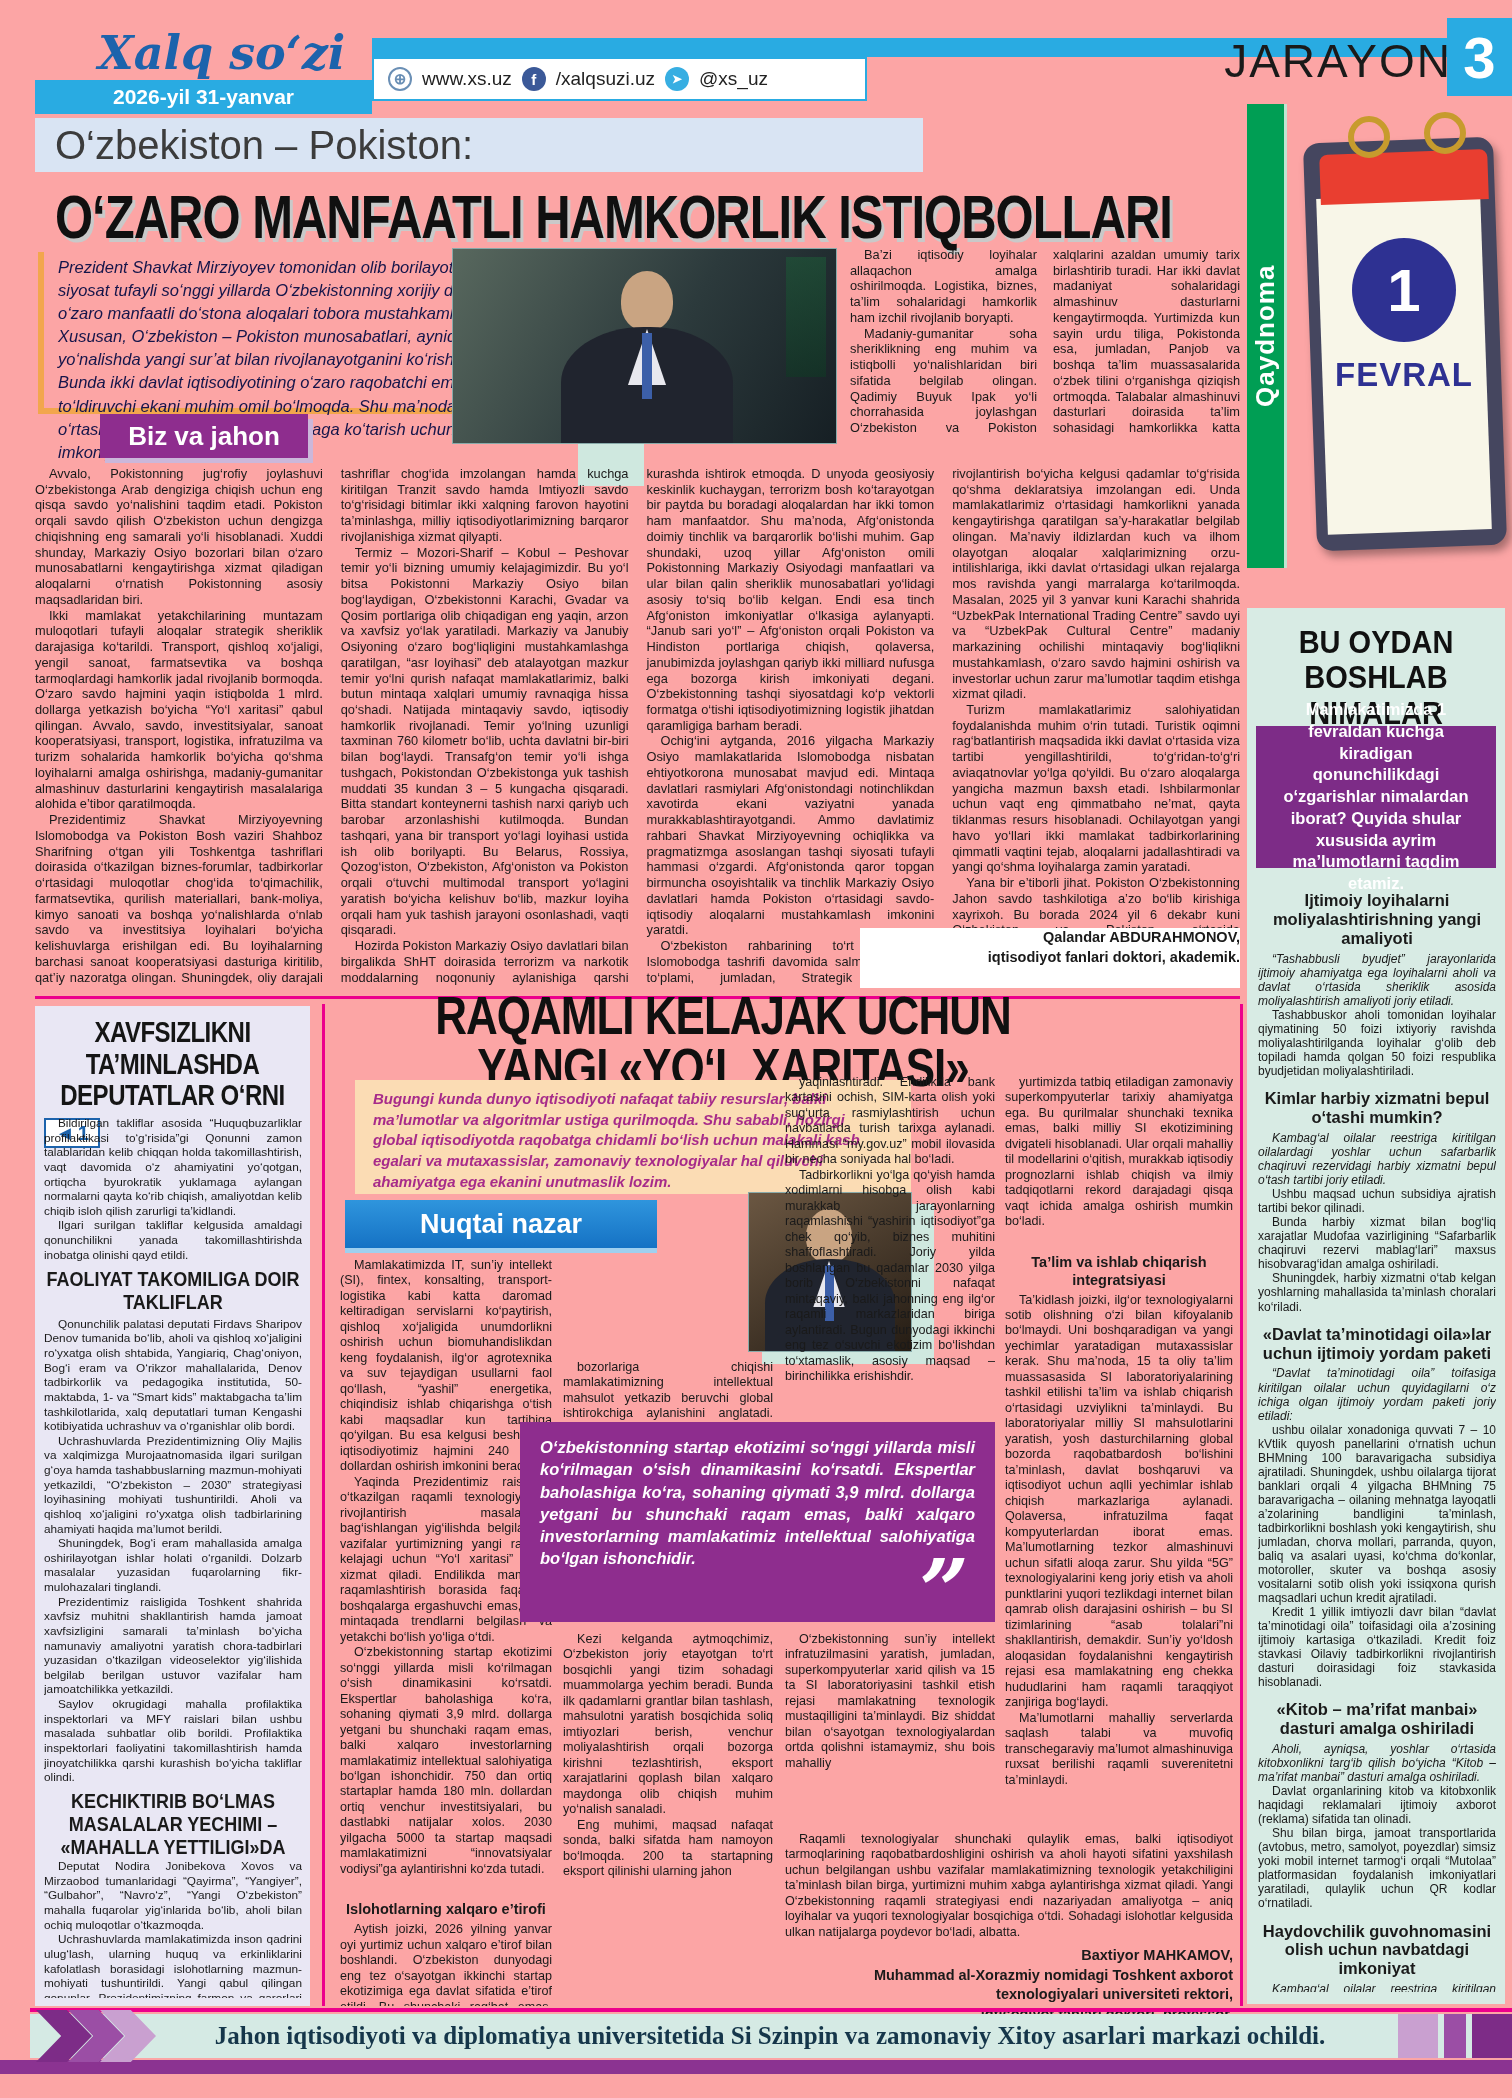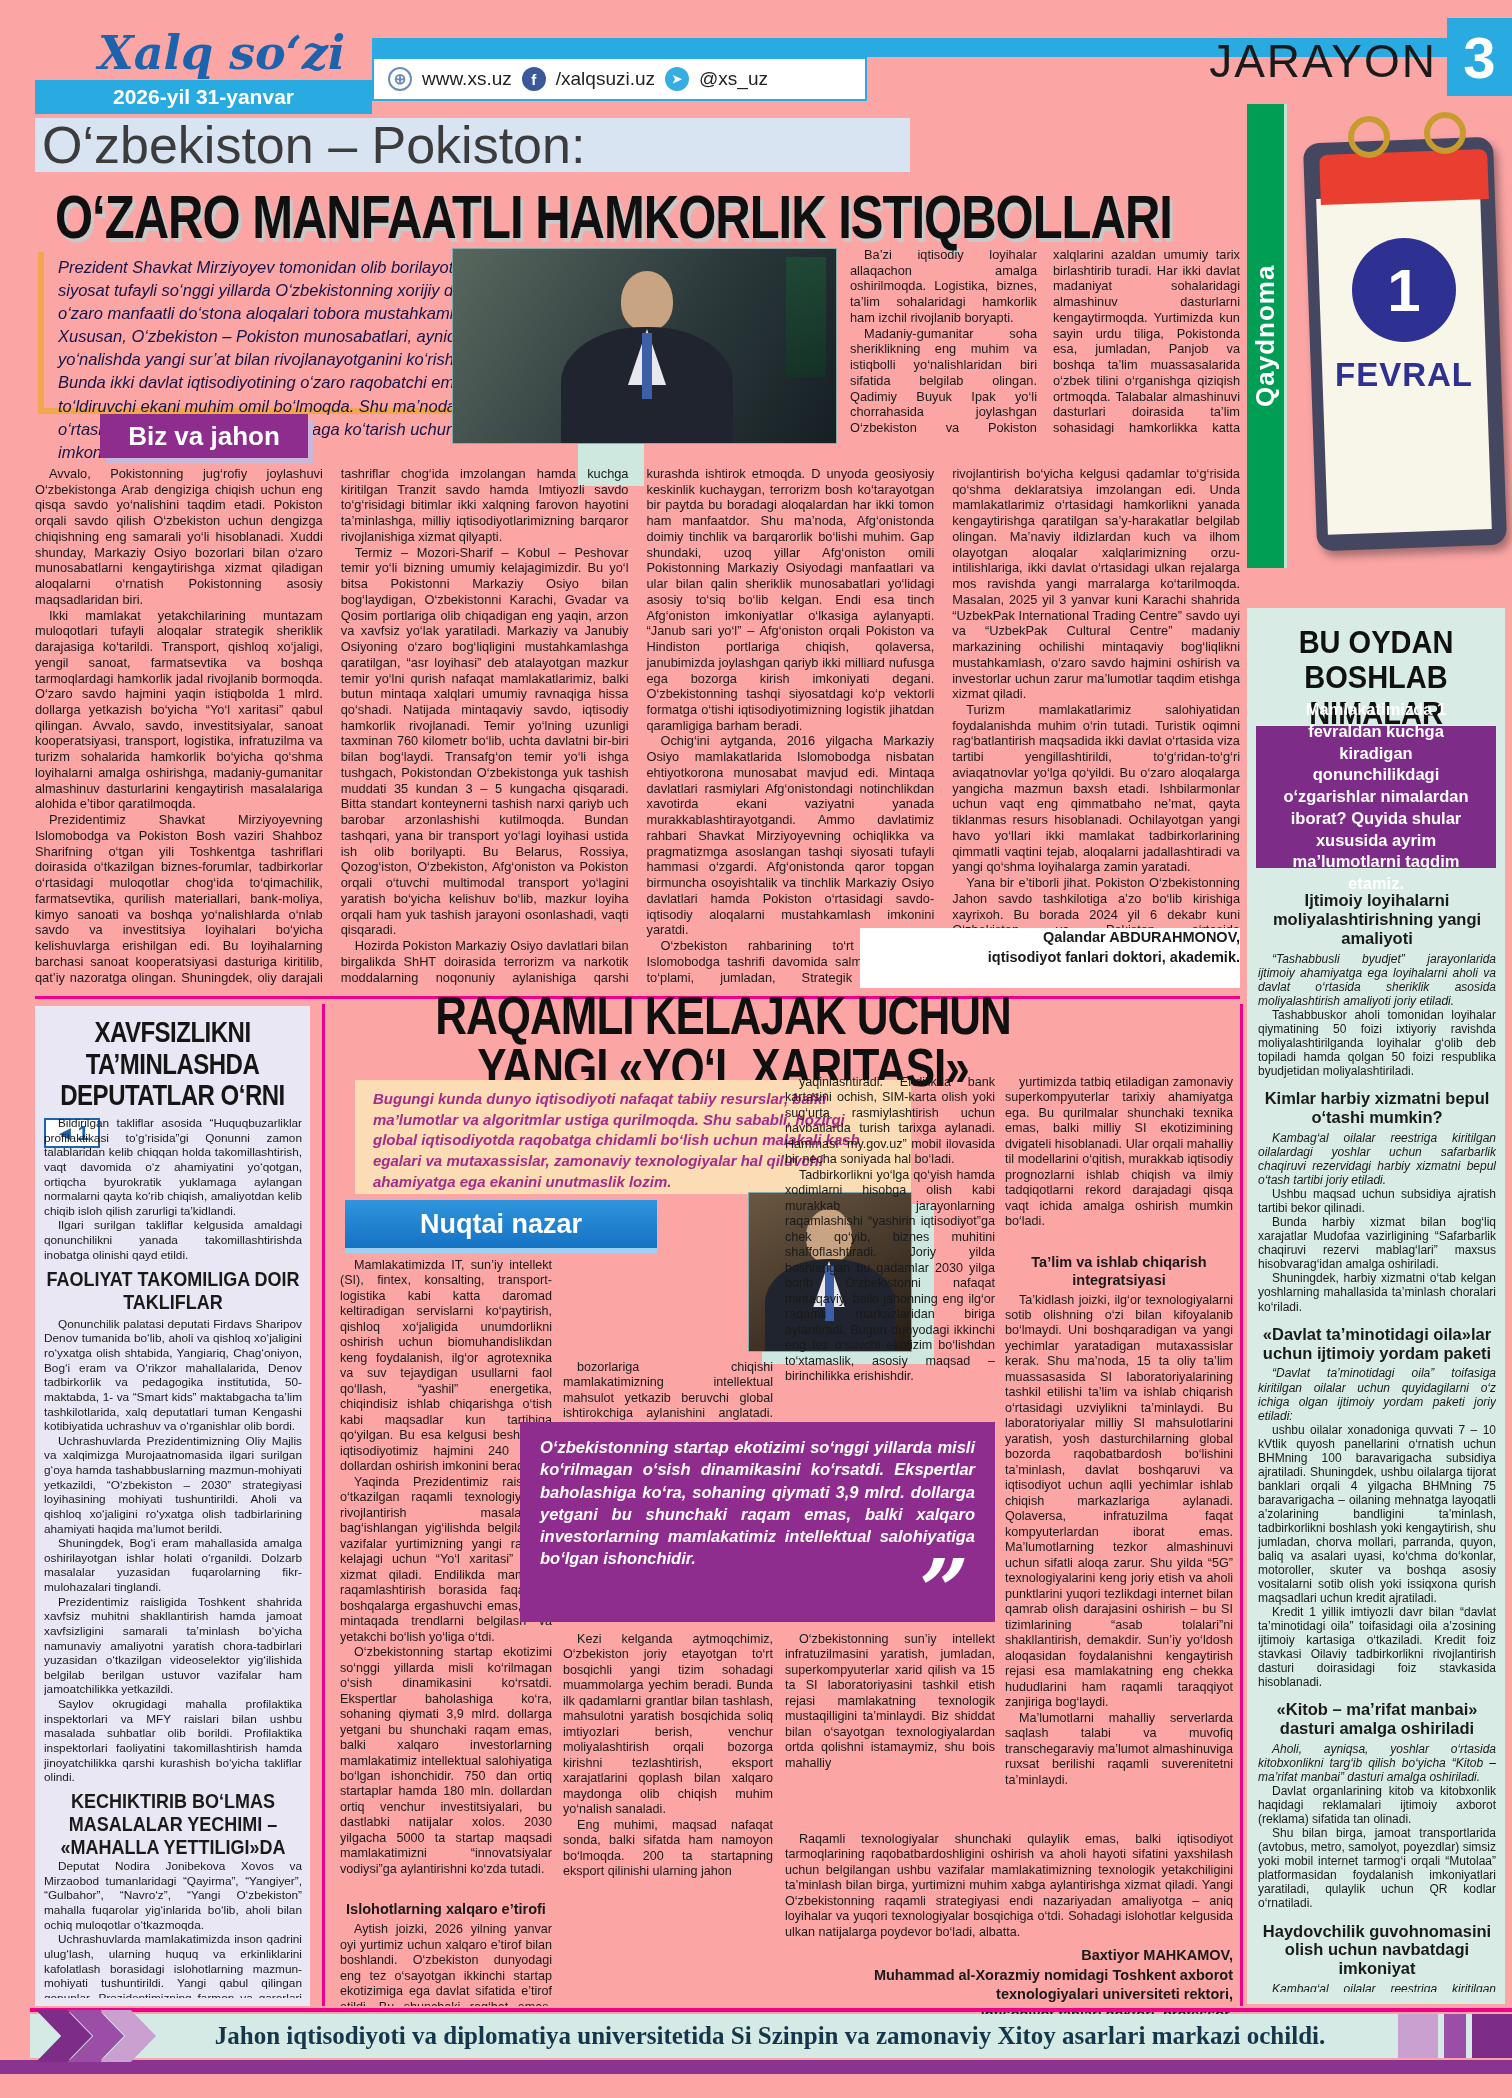--- a/index.html
+++ b/index.html
@@ -13,21 +13,21 @@
            display:flex;align-items:center;justify-content:center;}
   .cyanstrip{background:#29abe2;}
   .contactbar{background:#fff;border:2px solid #29abe2;display:flex;align-items:center;
               gap:10px;padding:0 14px;font-size:19px;color:#222;}
   .cir{display:inline-flex;width:24px;height:24px;border-radius:50%;align-items:center;
        justify-content:center;color:#fff;font-weight:bold;font-size:15px;}
   .section-label{font-size:46px;color:#1a1a1a;letter-spacing:2px;font-weight:400;}
   .pagenum{background:#29abe2;color:#fff;font-weight:bold;font-size:58px;
            display:flex;align-items:center;justify-content:center;}
   
-  .kicker{background:#d9e4f3;color:#3c3c3c;font-size:52px;display:flex;align-items:center;padding-left:7px;}
+  .kicker{background:#d9e4f3;color:#3c3c3c;font-size:40px;display:flex;align-items:center;padding-left:20px;}
   .headline{font-weight:900;font-size:49px;color:#101010;white-space:nowrap;
             transform:scaleY(1.25);transform-origin:top left;letter-spacing:-1px;
             text-shadow:3px 3px 0 #c9c9c9;}
   .lead{font-style:italic;font-size:16.5px;line-height:1.4;color:#15154a;text-align:left;
         border-left:6px solid #f2a64d;border-bottom:6px solid #f2a64d;padding:4px 10px 10px 14px;}
   .rubric{background:#8e2d8e;color:#fff;font-weight:bold;font-size:26px;display:flex;
           align-items:center;justify-content:center;box-shadow:5px 5px 0 #cbb7da;}
   .bodycols{column-count:4;column-gap:18px;font-size:12.8px;line-height:1.23;text-align:justify;overflow:hidden;}
   .cols2{column-count:2;column-gap:16px;font-size:12.8px;line-height:1.23;text-align:justify;overflow:hidden;}
   .item-p{margin:0;text-indent:14px;}
@@ -101,21 +101,21 @@
   <div class="abs cyanstrip" style="left:372px;top:38px;width:1075px;height:19px;"></div>
   <div class="abs datebar" style="left:35px;top:80px;width:337px;height:34px;">2026-yil 31-yanvar</div>
   <div class="abs contactbar" style="left:372px;top:57px;width:463px;height:40px;">
     <span class="cir" style="background:#fff;border:2px solid #6a8fb5;color:#6a8fb5;width:20px;height:20px;">⊕</span>
     <span>www.xs.uz</span>
     <span class="cir" style="background:#3b5998;">f</span>
     <span>/xalqsuzi.uz</span>
     <span class="cir" style="background:#37aee2;font-size:12px;">➤</span>
     <span>@xs_uz</span>
   </div>
-  <div class="abs section-label" style="right:75px;top:34px;">JARAYON</div>
+  <div class="abs section-label" style="right:60px;top:34px;">JARAYON</div>
   <div class="abs pagenum" style="left:1447px;top:18px;width:65px;height:78px;">3</div>
 
   <div class="abs kicker" style="left:35px;top:118px;width:868px;height:54px;">O‘zbekiston – Pokiston:</div>
   <div class="abs headline" style="left:55px;top:182px;width:1180px;height:62px;">O‘ZARO MANFAATLI HAMKORLIK ISTIQBOLLARI</div>
   <div class="abs lead" style="left:38px;top:252px;width:520px;height:142px;">Prezident Shavkat Mirziyoyev tomonidan olib borilayotgan faol tashqi siyosat tufayli so‘nggi yillarda O‘zbekistonning xorijiy davlatlar bilan o‘zaro manfaatli do‘stona aloqalari tobora mustahkamlanmoqda. Xususan, O‘zbekiston – Pokiston munosabatlari, ayniqsa, iqtisodiy yo‘nalishda yangi sur’at bilan rivojlanayotganini ko‘rishimiz mumkin. Bunda ikki davlat iqtisodiyotining o‘zaro raqobatchi emas, balki bir-birini to‘ldiruvchi ekani muhim omil bo‘lmoqda. Shu ma’noda, mamlakatlar o‘rtasidagi hamkorlikni yuqori darajaga ko‘tarish uchun katta imkoniyatlar mavjud.</div>
 
   <div class="abs mint" style="left:578px;top:438px;width:66px;height:48px;"></div>
   <div class="abs photo photo1" style="left:452px;top:248px;width:383px;height:194px;">
     <div class="ph-head" style="left:168px;top:22px;width:52px;height:60px;"></div>
     <div class="ph-body" style="left:108px;top:78px;width:172px;height:116px;"></div>

